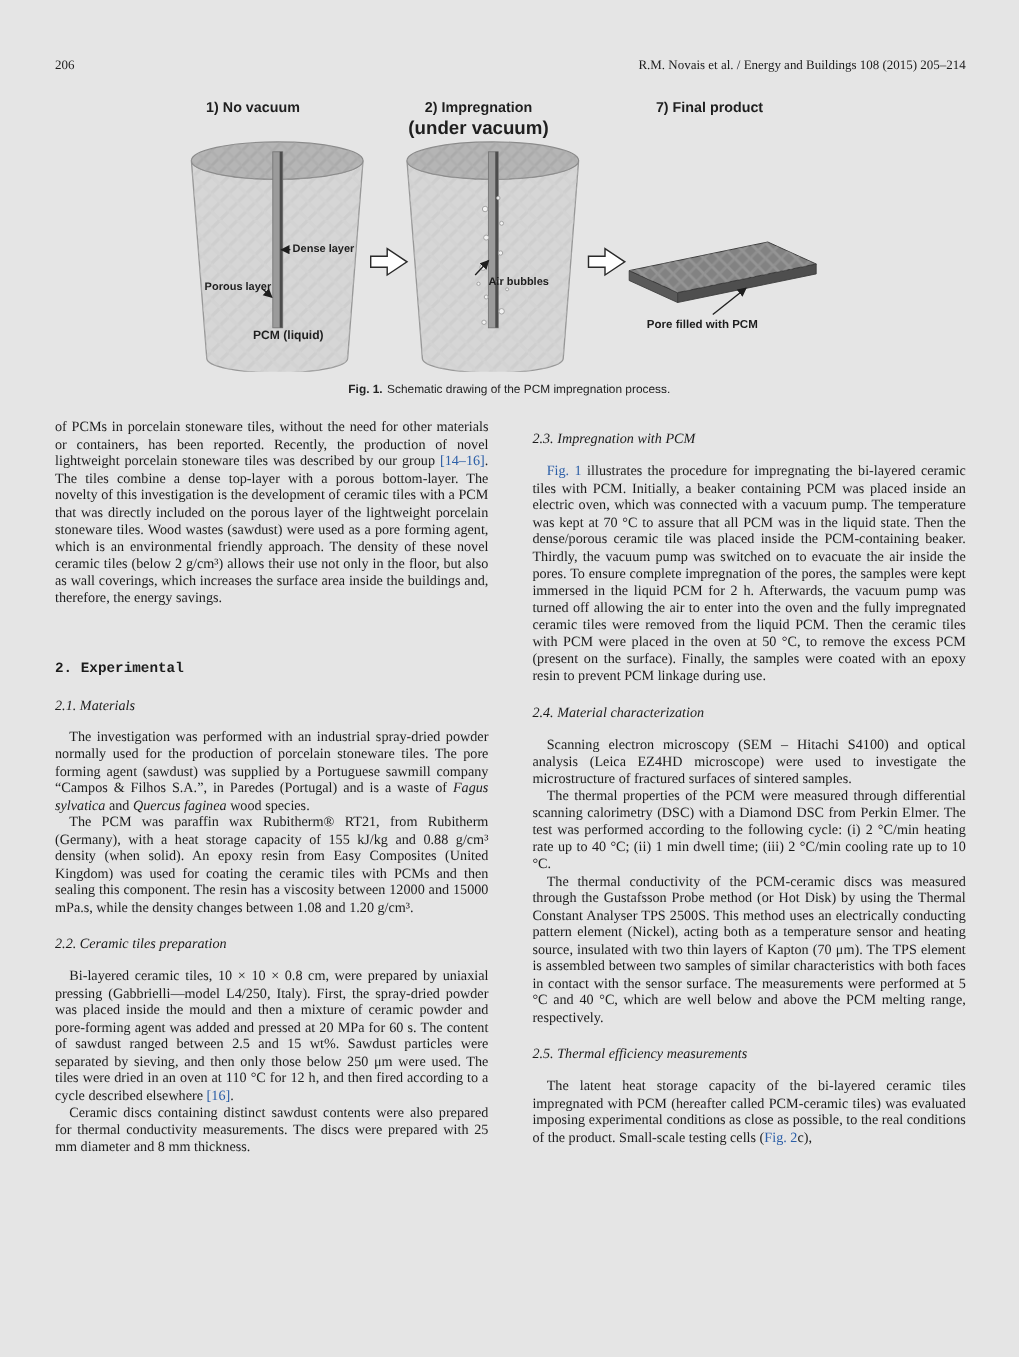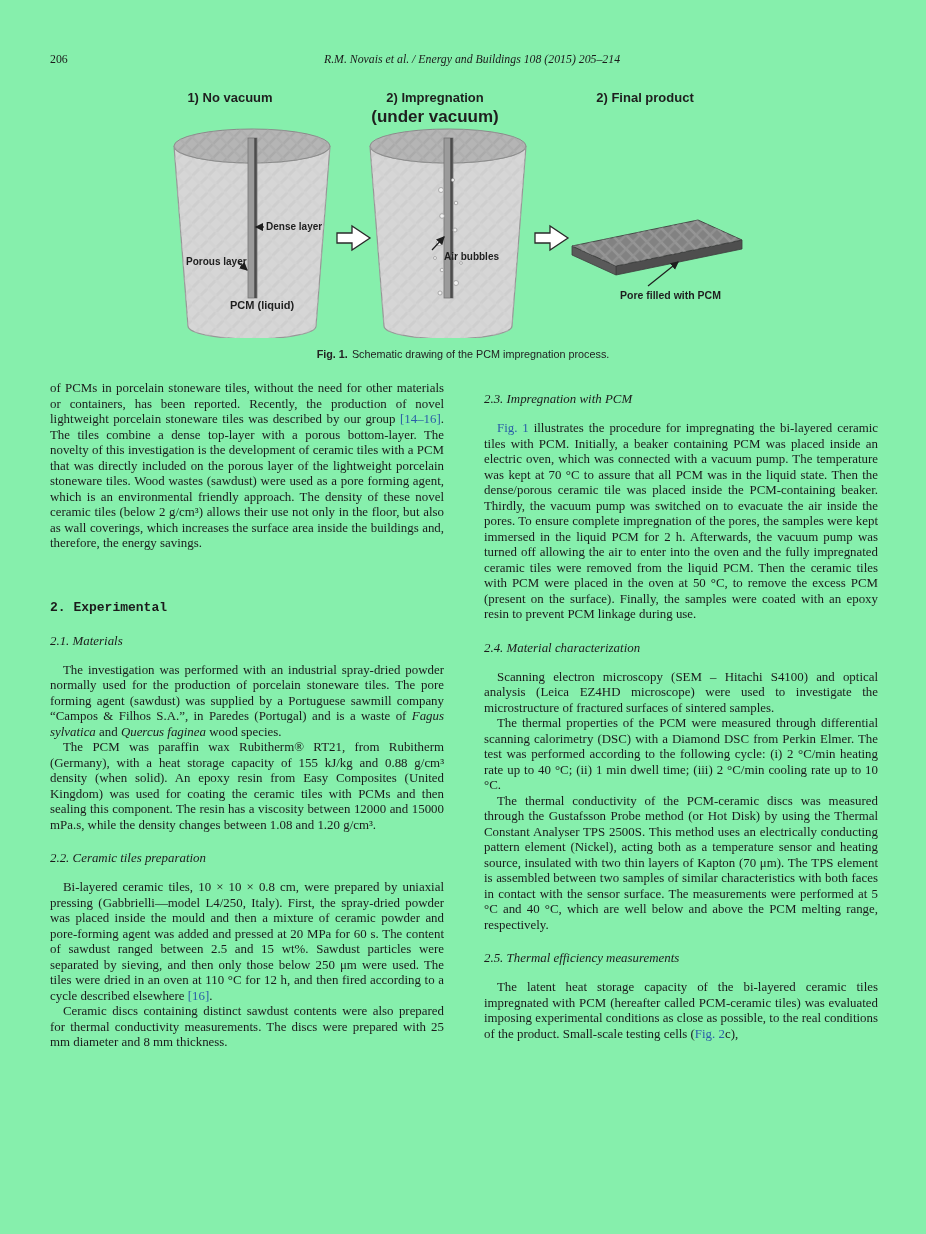--- a/index.html
+++ b/index.html
@@ -1,44 +1,44 @@
 <!DOCTYPE html>
 <html lang="en" style="--link-color: #2b5ea7;"><head>
 <meta charset="utf-8">
 <style>
   * { box-sizing: border-box; }
   html, body { margin: 0; padding: 0; background: #ffffff; }
   .page {
-    position: relative; width: 926px; height: 1234px; background: #86efac;
+    position: relative; width: 926px; height: 1234px; background: #e5e5e5;
     font-family: "Liberation Serif", serif; color: #1b1b1b; overflow: hidden;
   }
   :root { --link-color: #2b5ea7; }
 
   
   .running-head { position: absolute; top: 52px; left: 50px; width: 828px; height: 16px; font-size: 11.8px; }
   .page-num { position: absolute; left: 0; top: 0; }
-  .head-citation { position: absolute; left: 16px; right: 0; text-align: center; font-style: italic; }
+  .head-citation { position: absolute; left: 16px; right: 0; text-align: right; }
 
   
   .figure-area { position: absolute; top: 88px; left: 80px; width: 766px; height: 290px; }
   .figure-area svg { position: absolute; top: 0; left: 0; }
   .step-title, .step-sub, .fig-small {
     position: absolute; font-family: "Liberation Sans", sans-serif; font-weight: bold; color: #1e1e1e;
   }
   .step-title { font-size: 13px; width: 150px; text-align: center; top: 2px; }
   .t1 { left: 75px; }
   .t2 { left: 280px; }
   .step-sub { font-size: 17px; width: 150px; text-align: center; top: 19px; left: 280px; }
   .t3 { left: 490px; }
   .fig-small { font-size: 10px; }
   .lab-dense  { left: 186px; top: 133px; }
   .lab-porous { left: 106px; top: 168px; }
   .lab-pcm    { left: 150px; top: 211px; font-size: 11px; }
   .lab-air    { left: 316px; top: 163px; margin-left: 48px; }
-  .lab-pore   { left: 508px; top: 201px; font-size: 10.5px; margin-left: 32px; }
+  .lab-pore   { left: 508px; top: 201px; font-size: 10.5px; }
   .fig-caption {
     position: absolute; top: 260px; left: 0; width: 100%; text-align: center;
     font-size: 10.8px; color: #222; font-family: Liberation Sans, sans-serif;
   }
   .cap-label { font-weight: bold; }
   .cap-text { margin-left: 4px; }
 
   
   .columns { position: absolute; top: 381px; left: 50px; width: 828px; display: flex; gap: 40px; }
   .col { width: 394px; font-size: 12.9px; line-height: 15.5px; text-align: justify; }
@@ -124,21 +124,21 @@
         <polygon points="492,158 536,178 536,187 492,167" fill="#5a5a5a" stroke="#3d3d3d" stroke-width="0.8"></polygon>
         <polygon points="492,158 618,132 662,152 536,178" fill="#828282" stroke="#3d3d3d" stroke-width="0.9"></polygon>
         <polygon points="492,158 618,132 662,152 536,178" fill="url(#weaveDark)" opacity="0.5"></polygon>
         <line x1="568" y1="198" x2="598" y2="174" stroke="#1e1e1e" stroke-width="1.2" marker-end="url(#ah)"></line>
       </g>
     </svg>
 
     <div class="step-title t1">1) No vacuum</div>
     <div class="step-title t2">2) Impregnation</div>
     <div class="step-sub">(under vacuum)</div>
-    <div class="step-title t3">2) Final product</div>
+    <div class="step-title t3">7) Final product</div>
 
     <div class="fig-small lab-dense">Dense layer</div>
     <div class="fig-small lab-porous">Porous layer</div>
     <div class="fig-small lab-pcm">PCM (liquid)</div>
     <div class="fig-small lab-air">Air bubbles</div>
     <div class="fig-small lab-pore">Pore filled with PCM</div>
 
     <div class="fig-caption">
       <span class="cap-label">Fig. 1.</span><span class="cap-text">Schematic drawing of the PCM impregnation process.</span>
     </div>

